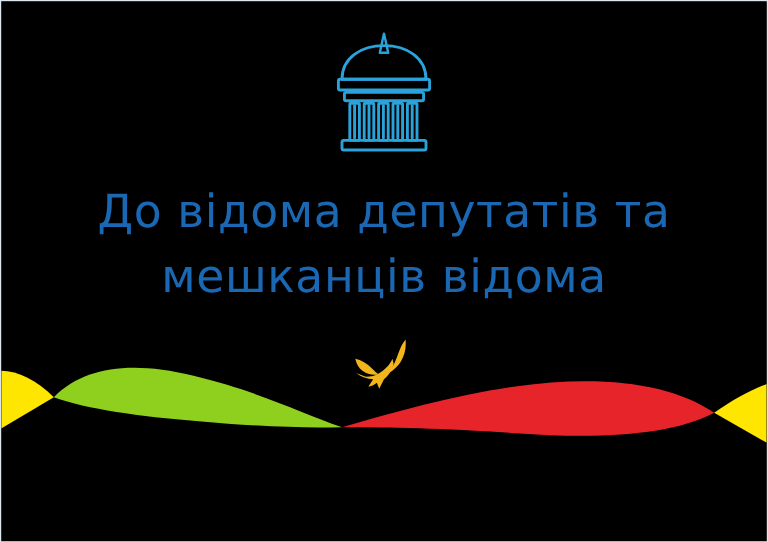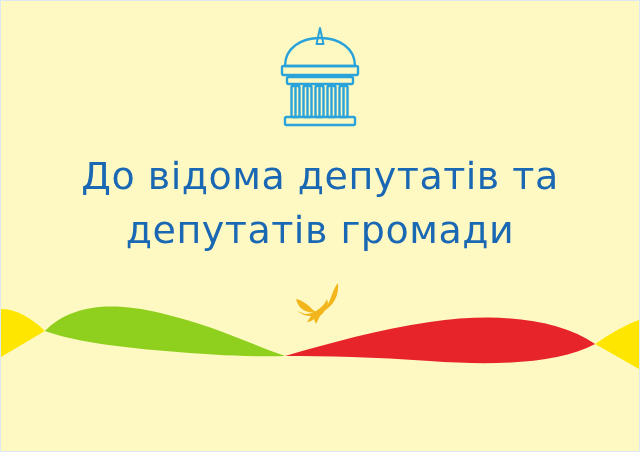--- a/index.html
+++ b/index.html
@@ -8,21 +8,21 @@
     padding: 0;
     background: #ffffff;
   }
   body {
     font-family: "DejaVu Sans", sans-serif;
   }
   .banner {
     position: relative;
     width: 640px;
     height: 452px;
-    background: #fef9c3;
+    background: #000000;
     overflow: hidden;
     box-sizing: border-box;
     border: 1px solid #dfe7f0;
   }
   
   .emblem {
     position: absolute;
     left: 50%;
     top: 24px;
     transform: translateX(-50%);
@@ -101,21 +101,21 @@
       <line x1="42.5" y1="63" x2="42.5" y2="90"></line>
       <line x1="54.5" y1="63" x2="54.5" y2="90"></line>
       <line x1="66.5" y1="63" x2="66.5" y2="90"></line>
 
       <rect x="8" y="92" width="70" height="8" rx="1.5"></rect>
     </svg>
   </div>
 
   <div class="headline">
     <span class="line">До відома депутатів та</span>
-    <span class="line">депутатів громади</span>
+    <span class="line">мешканців відома</span>
   </div>
 
   <div class="dove">
     <svg viewBox="0 0 52 48" xmlns="http://www.w3.org/2000/svg">
 
       <path d="M44 1 C45 12 41 21 33 27 C29 30 24 32 19 33 C26 31 32 26 35 20 C38 14 39 7 44 1 Z" fill="#f2b61c"></path>
 
       <path d="M33 17 C31 22 27 26 22 29 C19 31 15 32 11 32 L3 29 C7 32 12 34 17 34 L13 40
                C15 40 18 39 20 37 L22 42 L26 34 C30 31 33 26 34 21 Z" fill="#f2b61c"></path>
 

